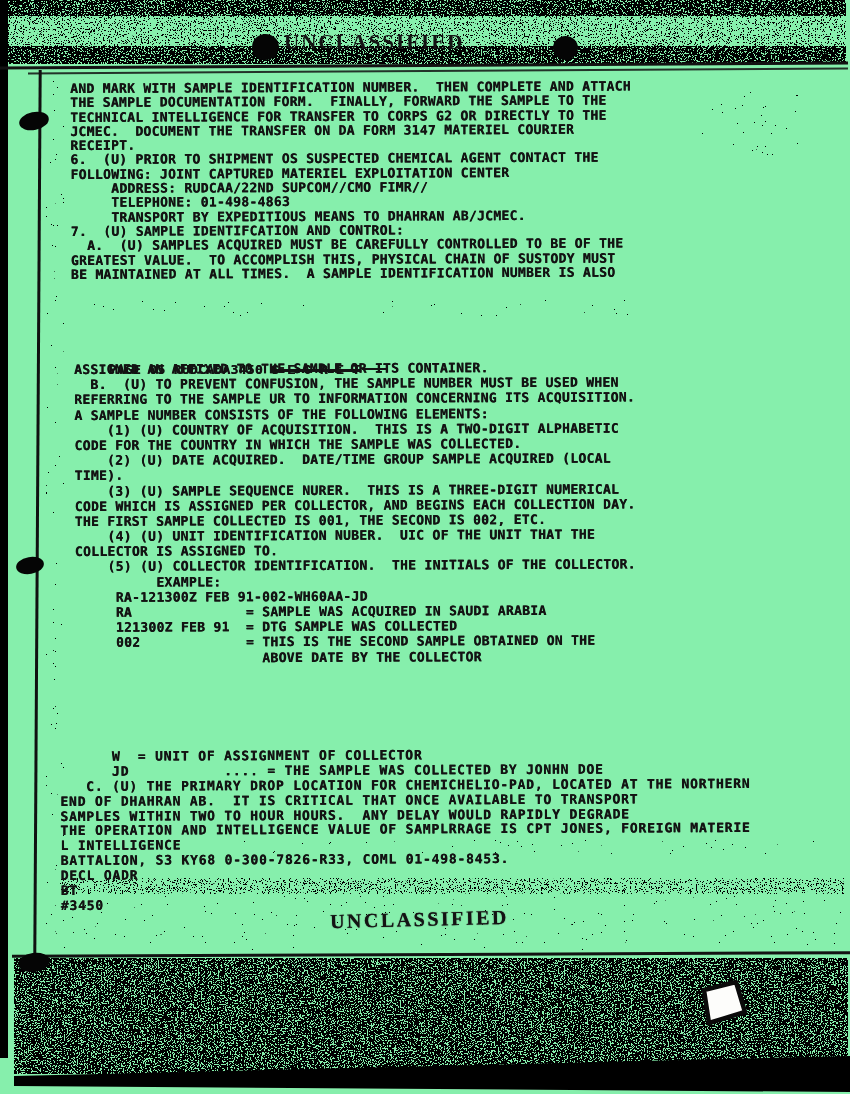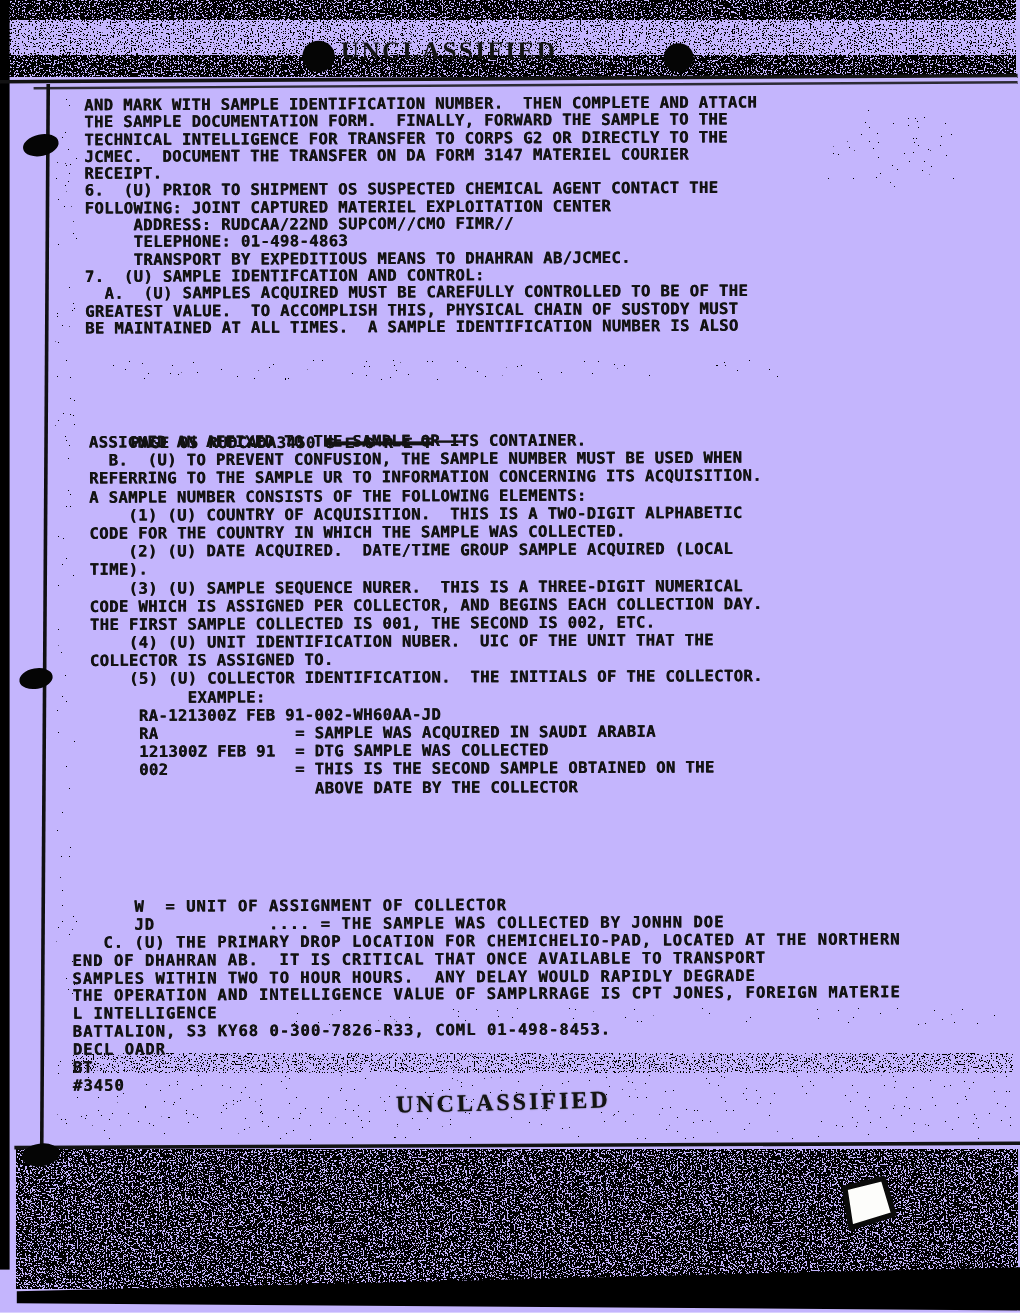--- a/index.html
+++ b/index.html
@@ -1,17 +1,17 @@
 <!DOCTYPE html>
 <html><head>
 <meta charset="utf-8">
 <title>Scanned Document</title>
 <style>
   html,body{margin:0;padding:0;background:#ffffff;}
-  #page{position:relative;width:850px;height:1094px;background:#c4b5fd;overflow:hidden;
+  #page{position:relative;width:850px;height:1094px;background:#86efac;overflow:hidden;
         font-family:"DejaVu Sans Mono","Liberation Mono",monospace;}
   .layer{position:absolute;left:0;top:0;}
   
   .rule{position:absolute;background:#121212;}
   #top-rule1{left:0;top:64px;width:848px;height:3px;transform:rotate(-0.35deg);}
   #top-rule2{left:28px;top:70px;width:820px;height:2px;transform:rotate(-0.35deg);opacity:.85;}
   #left-vline{left:36px;top:70px;width:3px;height:884px;transform:rotate(0.35deg);background:#101010;}
   #bottom-rule{left:12px;top:953px;width:838px;height:3px;transform:rotate(-0.25deg);}
   #right-bar{left:842px;top:16px;width:8px;height:1058px;background:#000;}
   .dot{position:absolute;background:#050505;border-radius:50%;}

